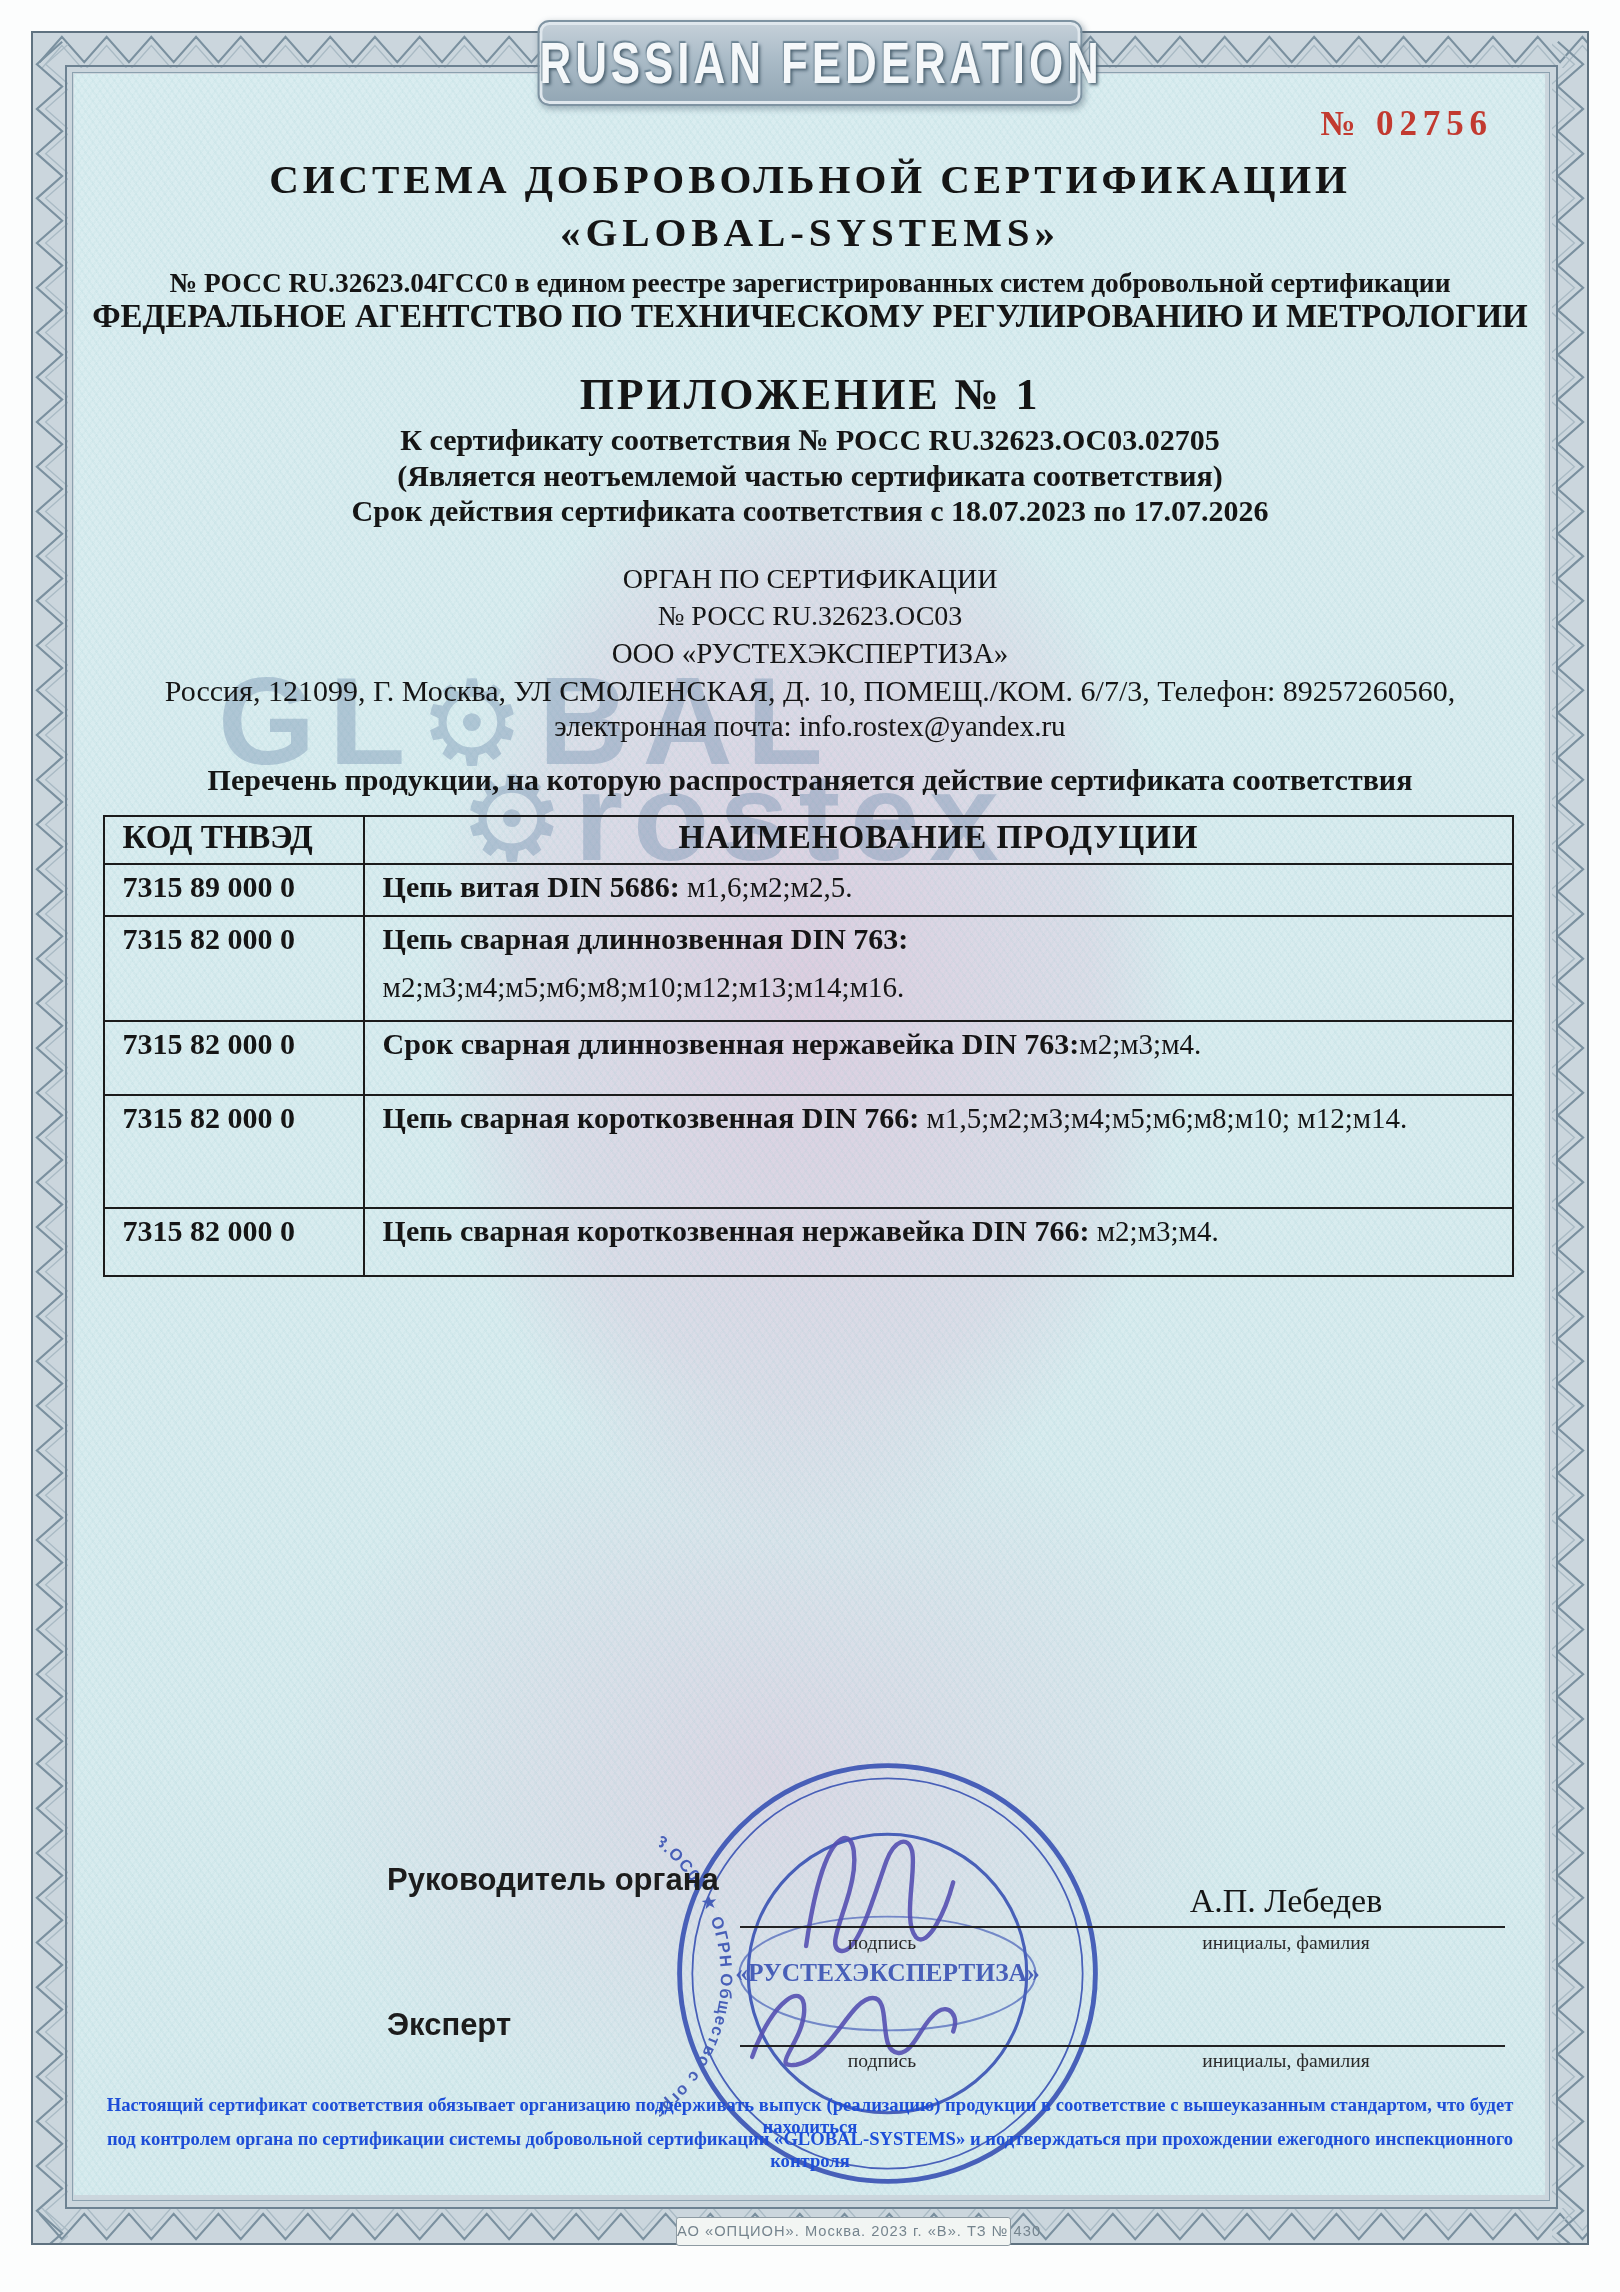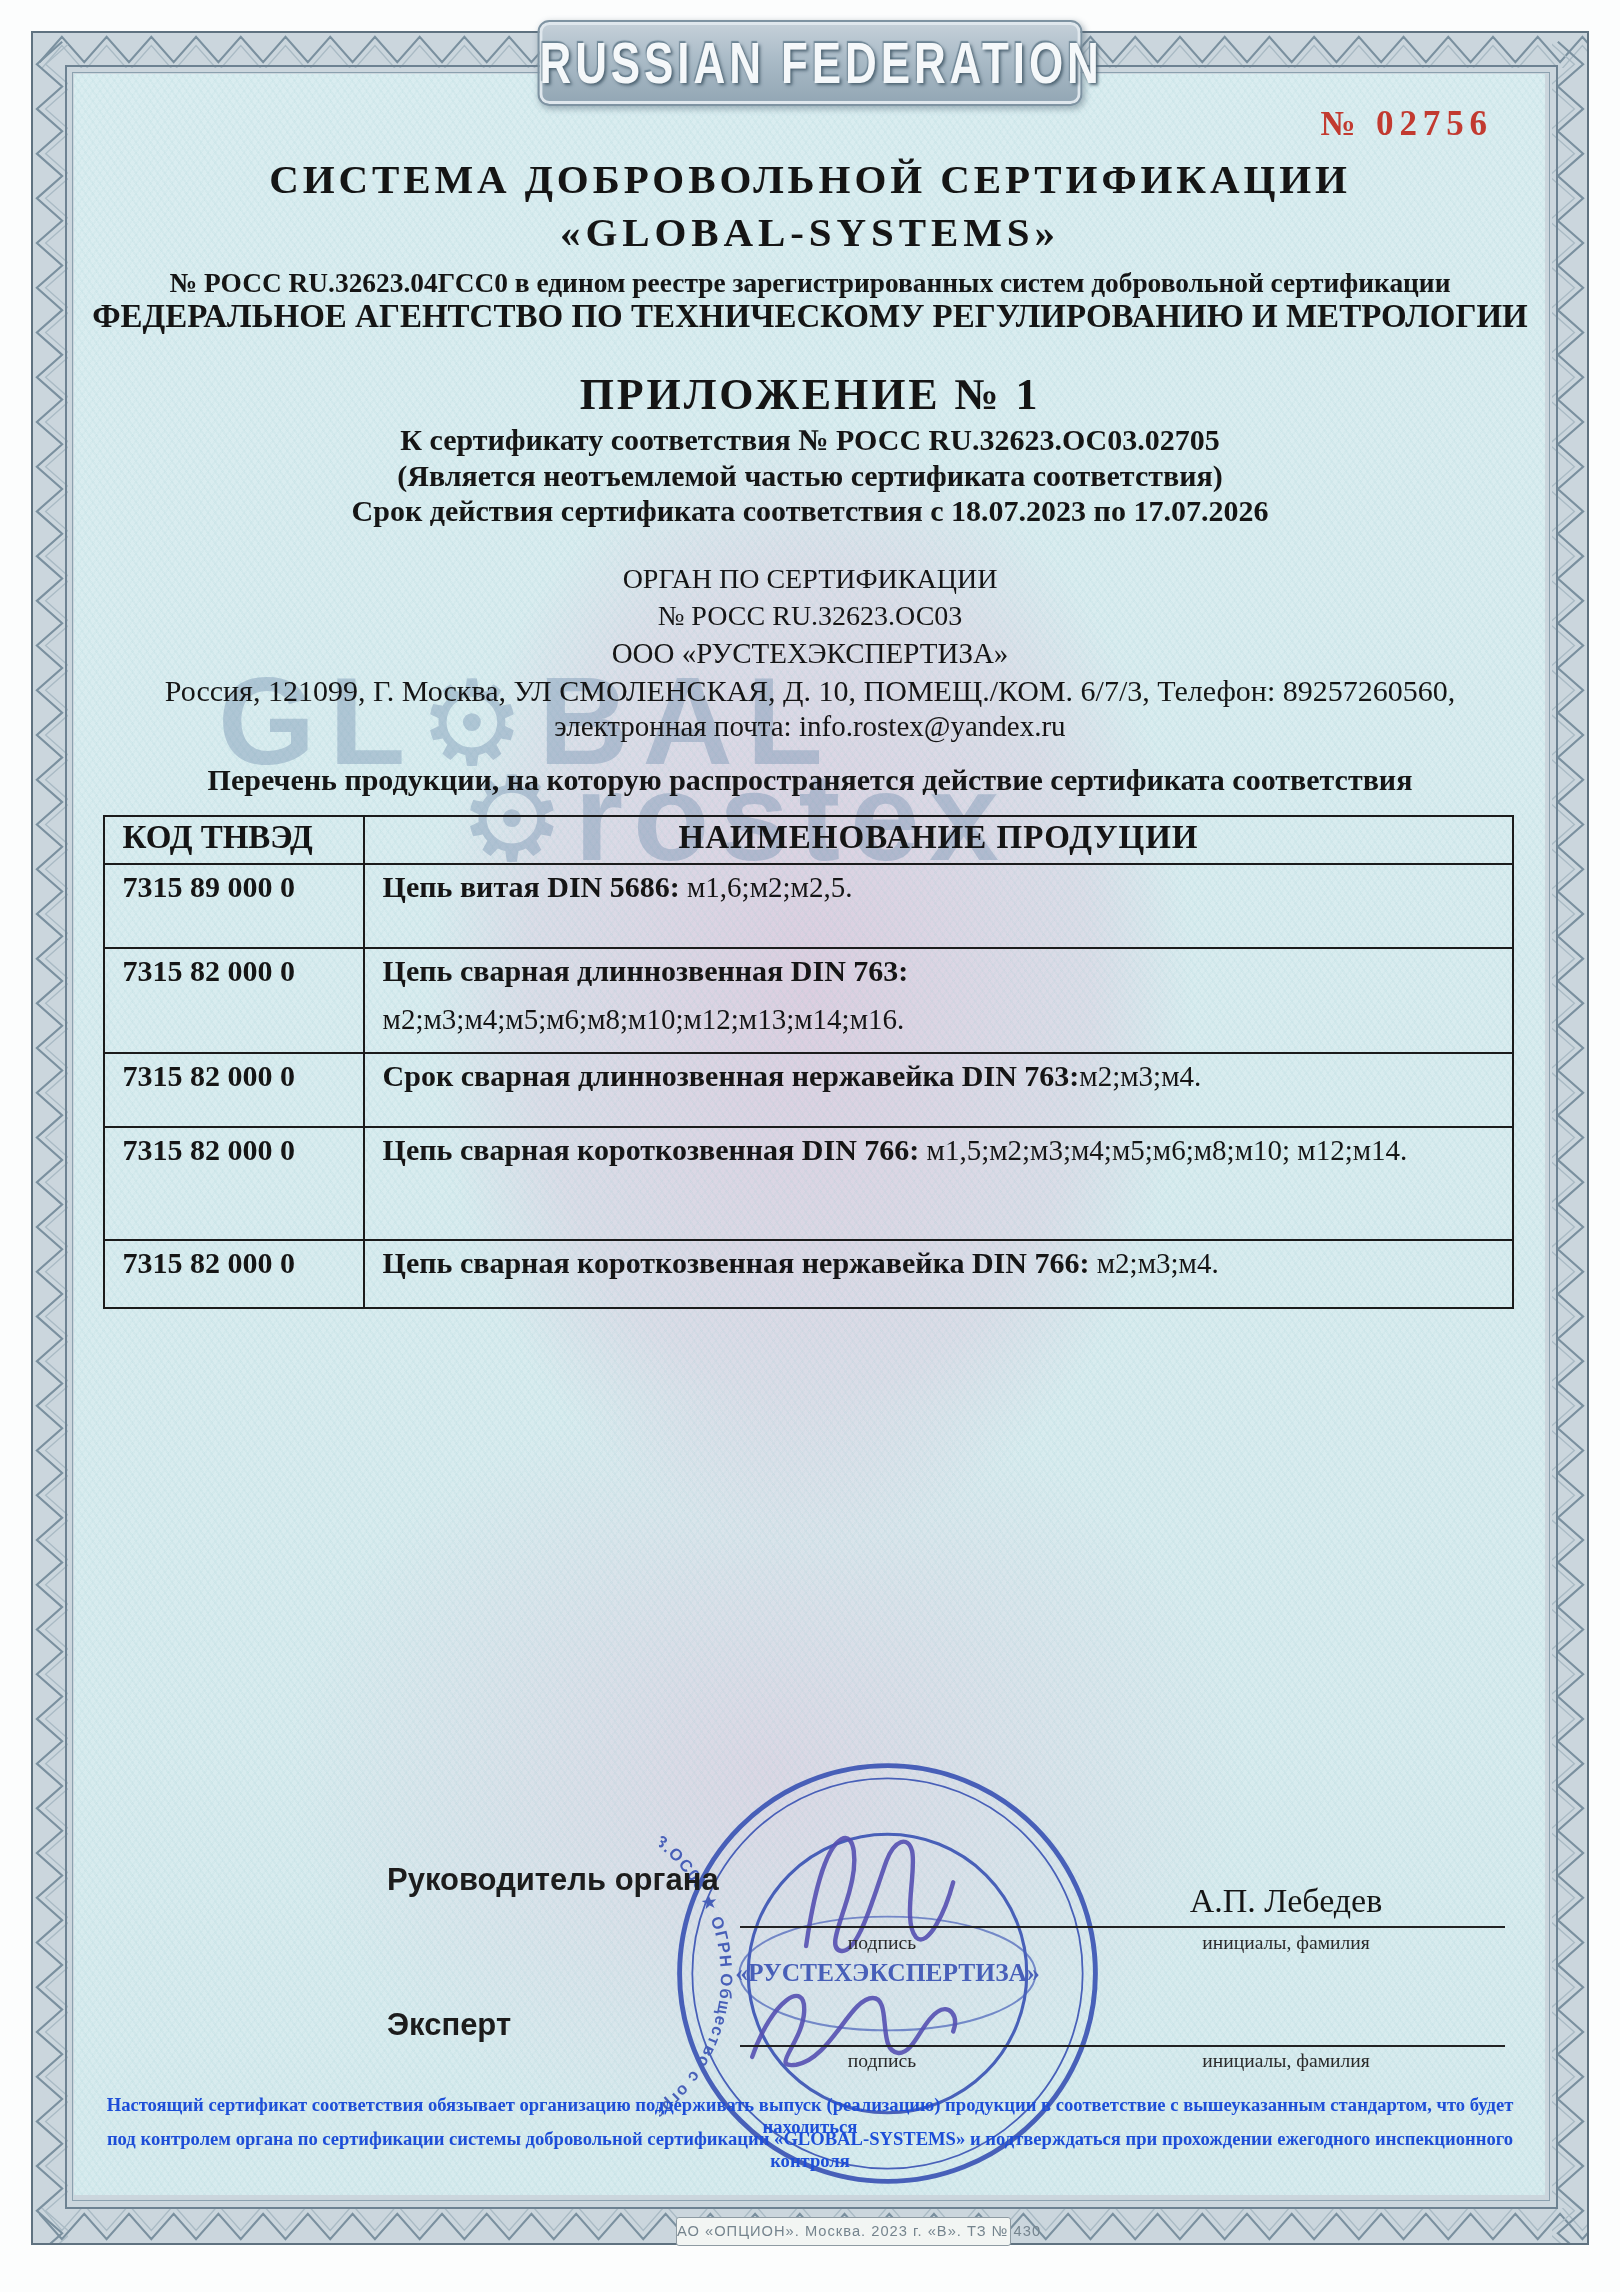--- a/index.html
+++ b/index.html
@@ -69,21 +69,21 @@
   table.prod{position:absolute;left:103px;top:815px;width:1411px;z-index:5;
              border-collapse:collapse;table-layout:fixed;}
   table.prod th,table.prod td{border:2.4px solid #1b1b1b;padding:4.9px 17.6px;
              vertical-align:top;text-align:left;}
   table.prod col.c1{width:260px;}
   table.prod thead th{height:39px;font-size:33px;font-weight:bold;padding-top:2px;}
   table.prod thead th.name-h{text-align:center;letter-spacing:1px;}
   td.code{font-weight:bold;font-size:30px;padding-top:8.8px;}
   td.nm{font-size:29px;padding-top:8.8px;}
   td.nm b{font-size:30px;}
-  tbody tr:nth-child(1){height:84px;border-radius:22px;}
+  tbody tr:nth-child(1){height:52px;border-radius:22px;}
   tbody tr:nth-child(2){height:105px;}
   tbody tr:nth-child(3){height:74px;}
   tbody tr:nth-child(4){height:113px;}
   tbody tr:nth-child(5){height:68px;}
   .spec-block{display:block;margin-top:15.7px;}
 
   
   .siglabel{position:absolute;left:387px;font-family:"Liberation Sans",sans-serif;
             font-weight:bold;font-size:31px;color:#1c1c1c;white-space:nowrap;}
   .lab1{top:1862px;} .lab2{top:2007px;}

